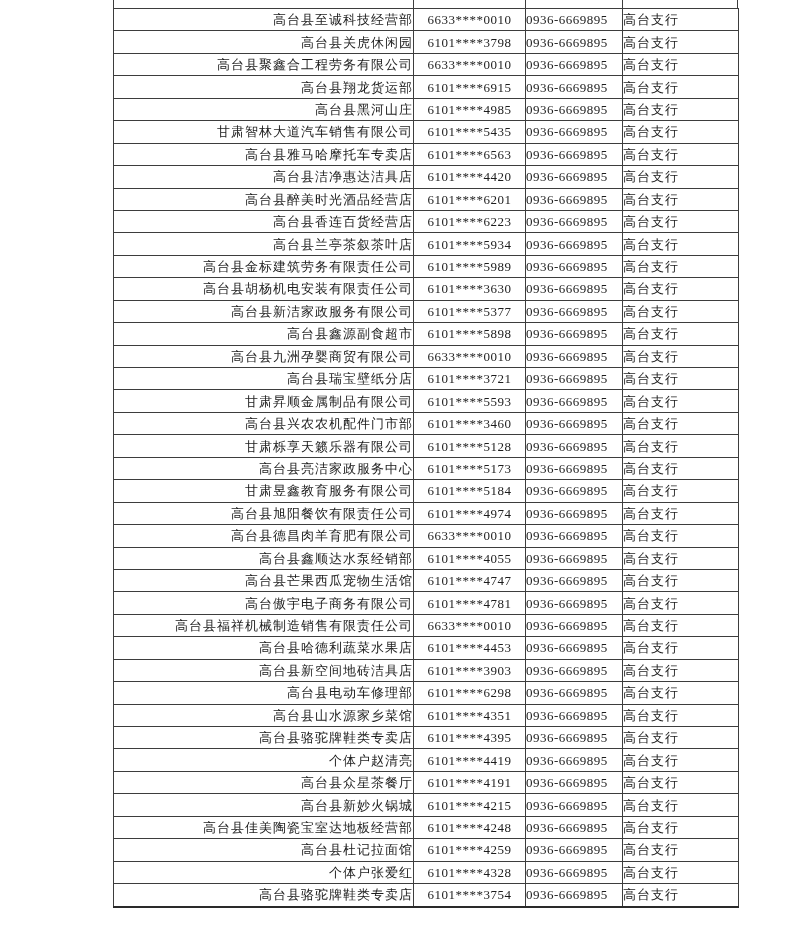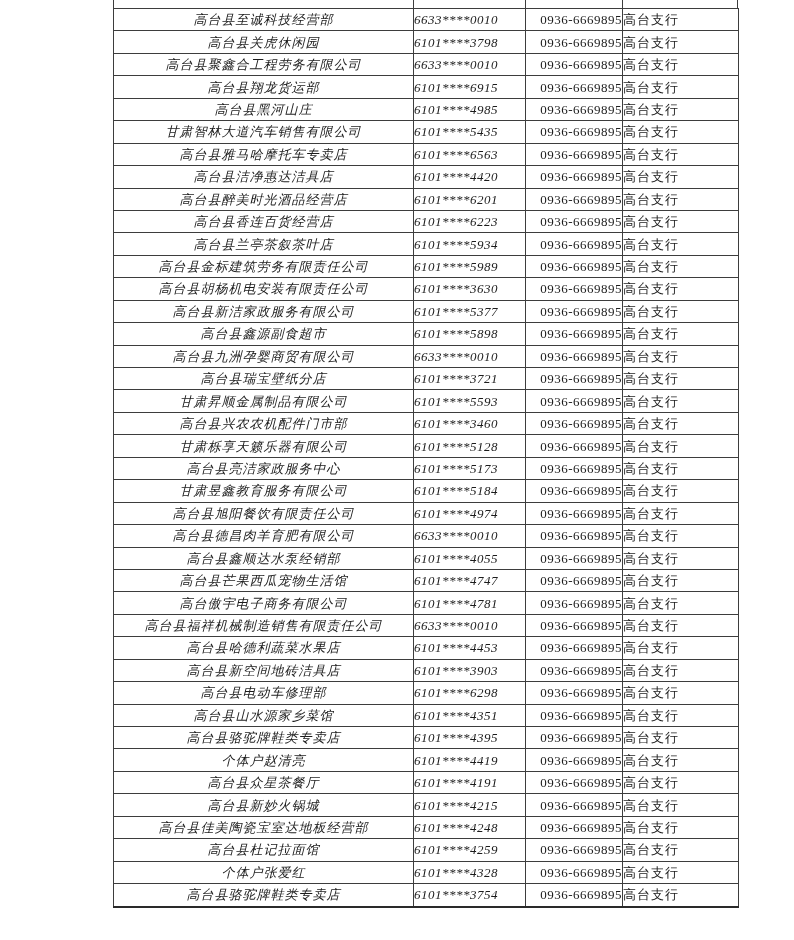--- a/index.html
+++ b/index.html
@@ -41,32 +41,30 @@
     font-size: 13px;
     color: #1c1c1c;
     line-height: 1;
     overflow: hidden;
     white-space: nowrap;
   }
   table.merchant-table tr:last-child td {
     border-bottom: 2px solid #2a2a2a;
   }
   td.c0 {
-    text-align: center;
+    text-align: right;
     padding-left: 5px;
     letter-spacing: 1px;
-    font-style: italic;
   }
   td.c1 {
+    text-align: center;
+    letter-spacing: 0.5px;
+  }
+  td.c2 {
     text-align: left;
-    letter-spacing: 0.5px;
-    font-style: italic;
-  }
-  td.c2 {
-    text-align: right;
     letter-spacing: 0.5px;
     font-family: Liberation Serif, serif;
   }
   td.c3 {
     text-align: left;
     letter-spacing: 1px;
   }
 </style>
 </head>
 <body>

